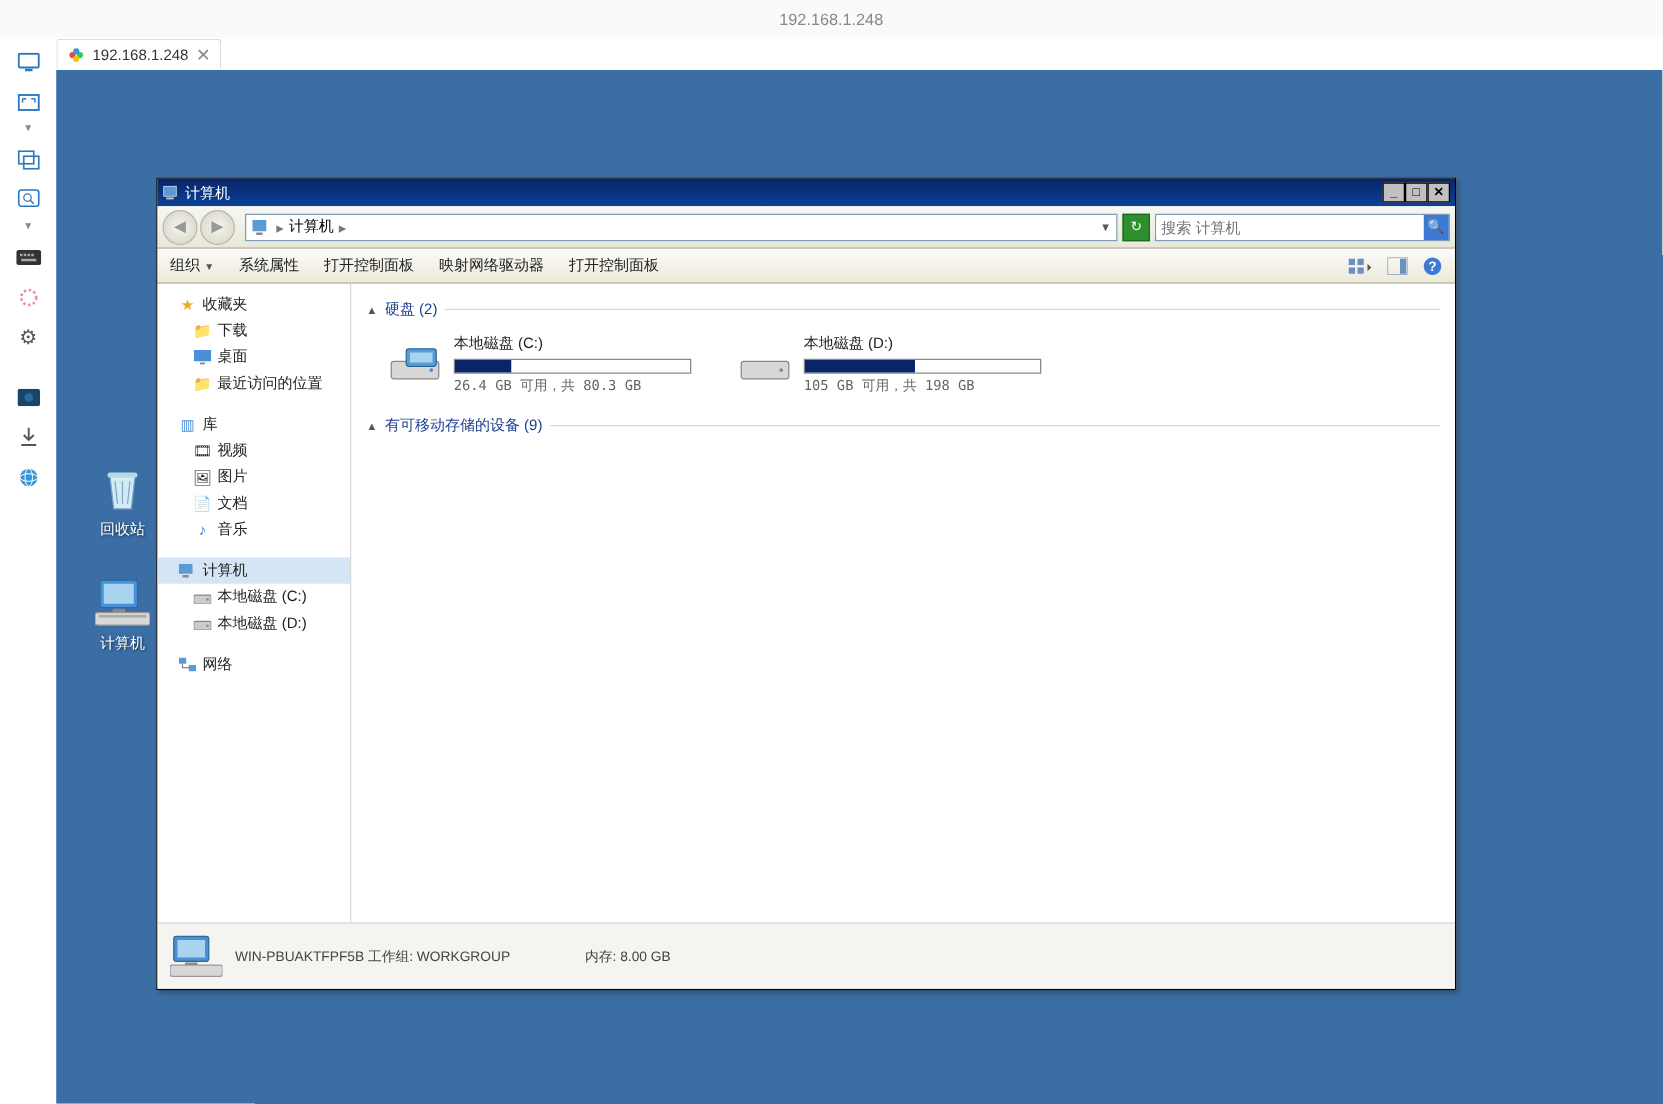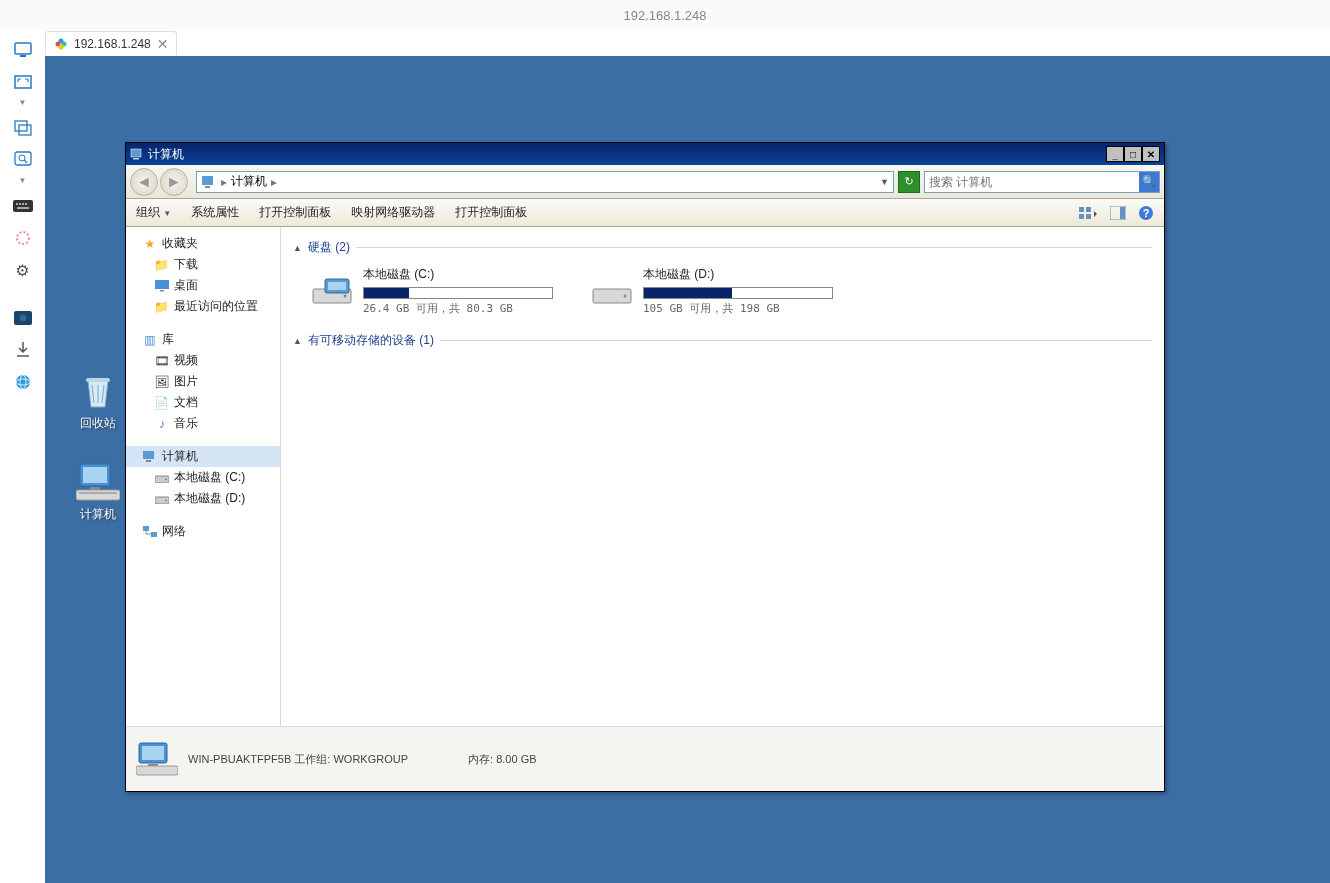--- a/index.html
+++ b/index.html
@@ -67,21 +67,21 @@
 .drive-row { display: flex; gap: 40px; padding: 6px 18px 12px; flex-wrap:wrap;}
 .drive { display: flex; align-items: center; gap: 10px; width: 240px;}
 .drive-icon { width: 42px; height: 32px; display:flex; align-items:center; justify-content:center;}
 .drive-info { display: flex; flex-direction: column; gap: 2px; flex:1;}
 .drive-name { font-size: 12px; margin-bottom:2px;}
 .progress { width: 190px; height: 12px; border: 1px solid #888; background: #fff; position:relative;}
 .progress .fill { height: 100%; background: #0a246a; }
 .drive-stats { font-size: 11px; color: #666; font-family:"SimSun",monospace;}
 
 
-.details-pane { height: 65px; border-top: 1px solid #d9d9d9; background: #f4f4f0; display: flex; align-items: center; padding: 4px 10px; gap: 10px; font-size: 11px; color:#444;}
+.details-pane { height: 53px; border-top: 1px solid #d9d9d9; background: #f4f4f0; display: flex; align-items: center; padding: 4px 10px; gap: 10px; font-size: 11px; color:#444;}
 .details-icon{ width:42px; height:36px;}
 .details-text { display:flex; flex-direction:column; gap:2px; font-family:"SimSun",monospace;}
 .details-line{ display:flex; gap:60px;}
 
 svg { display:block; }
 </style>
 </head>
 <body>
 
 <div class="top-title">
@@ -396,21 +396,21 @@
               <div class="progress">
                   <div class="fill" style="width:47%"></div>
                 </div>
               <div class="drive-stats">105 GB 可用，共 198 GB</div>
             </div>
           </div>
         </div>
 
         <div class="group-header">
           <span style="font-size:9px;color:#555">▲</span>
-          <span>有可移动存储的设备 (1)</span>
+          <span>有可移动存储的设备 (9)</span>
           <div class="line"></div>
         </div>
       </div>
     </div>
 
     <div class="details-pane">
       <div class="details-icon">
         <svg width="42" height="36">
             <rect x="3" y="2" width="28" height="20" rx="2" fill="#4a90d9" stroke="#2a6a9a"></rect>
             <rect x="6" y="5" width="22" height="14" fill="#a8d4f0"></rect>

